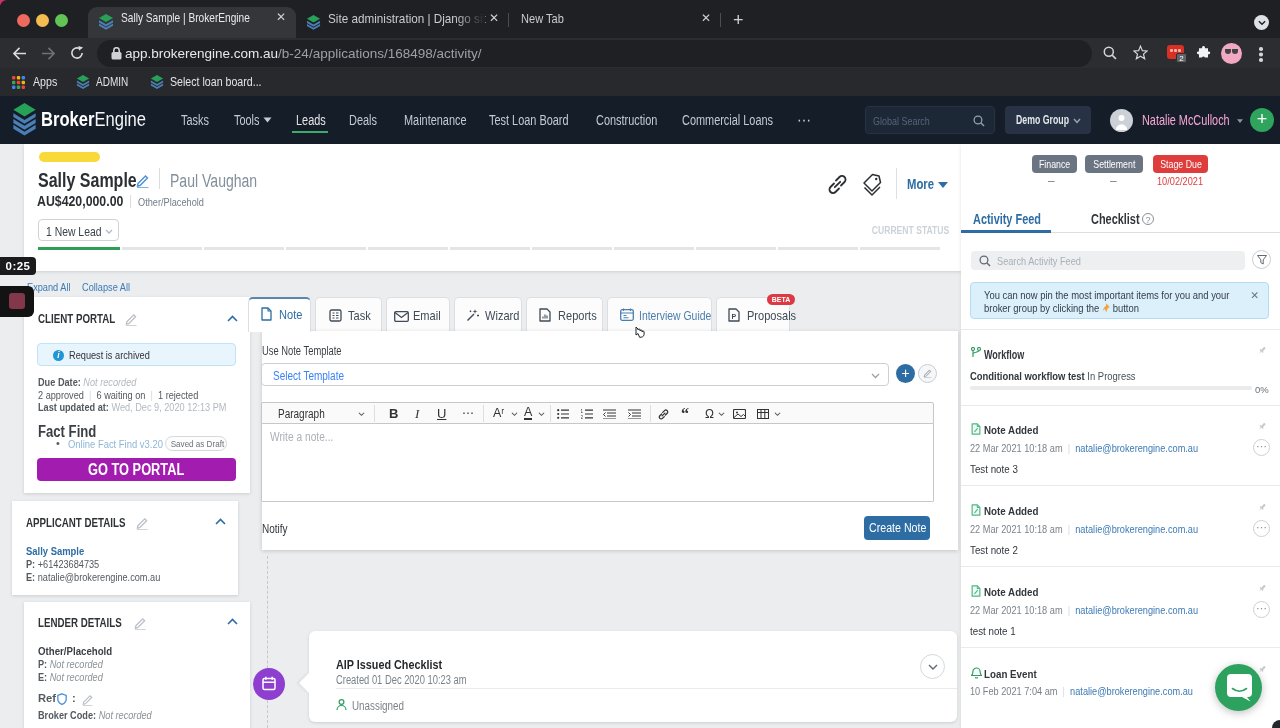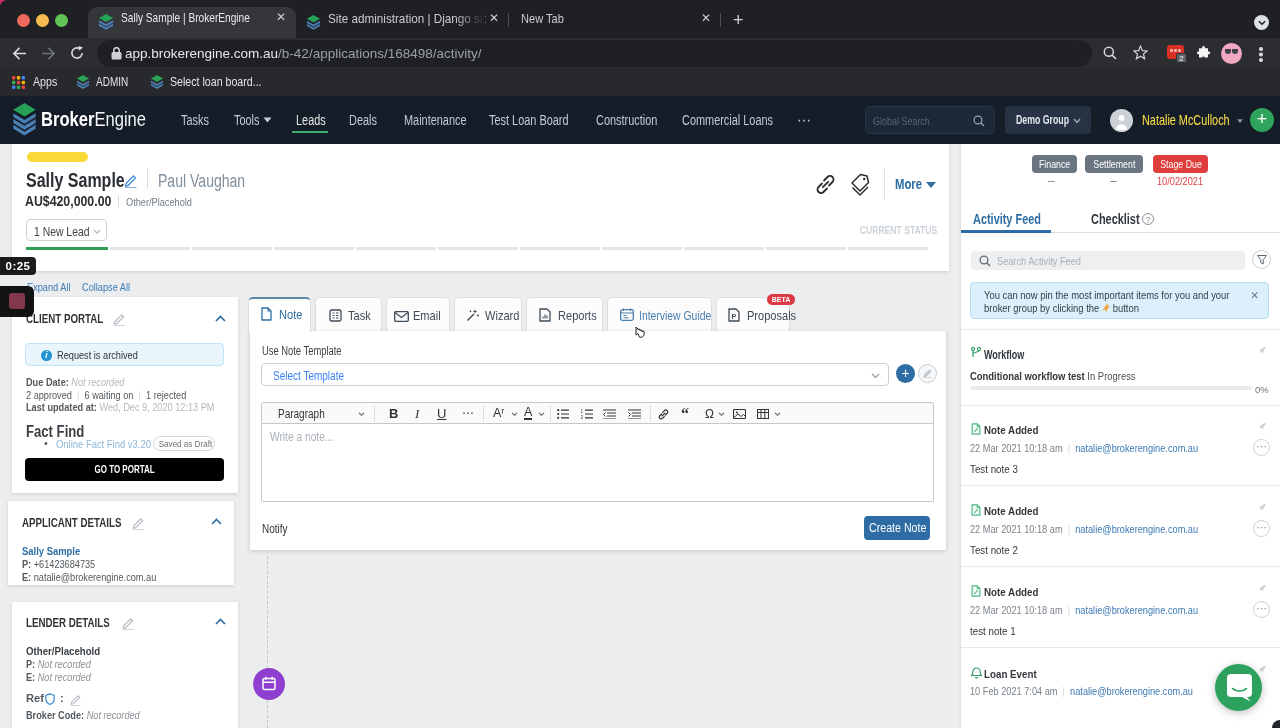--- a/index.html
+++ b/index.html
@@ -17,21 +17,21 @@
 .tlight { position:absolute; top:14px; width:13px; height:13px; border-radius:50%; }
 .tab-title { position:absolute; top:10px; font-size:13px; color:#e8eaed; white-space:nowrap; }
 .tab-x { position:absolute; top:10px; font-size:12px; color:#cfd1d4; }
 .tabsep { position:absolute; top:13px; width:1px; height:14px; background:#4a4d51; }
 #toolbar { position:absolute; left:0; top:38px; width:1280px; height:30px; background:#2c2d31; }
 #urlpill { position:absolute; left:97px; top:2px; width:995px; height:27px; background:#1f2023; border-radius:14px; }
 #bookmarks { position:absolute; left:0; top:68px; width:1280px; height:28px; background:#28292c; }
 .bm-text { position:absolute; top:7px; font-size:12.5px; color:#e2e4e7; }
 #appnav { position:absolute; left:0; top:96px; width:1280px; height:48px; background:#151d28; }
 .nav-link { position:absolute; top:16px; font-size:14px; color:#c3cbd4; white-space:nowrap; }
-.card { position:absolute; background:#fff; box-shadow:0 1px 3px rgba(60,64,67,.18); }
+.card { position:absolute; background:#fff; box-shadow:0 1px 3px rgba(60,64,67,.18);margin-left:12px; }
 .chip { position:absolute; height:18px; border-radius:4px; color:#fff; font-size:11px; line-height:18px; text-align:center; }
 .bluelink { color:#3d7ab5; }
 .feeddiv { position:absolute; left:961px; width:319px; height:1px; background:#e8eaec; }
 .pin { position:absolute; width:10px; height:11px; }
 .fi-t { position:absolute; font-size:11.5px; font-weight:bold; color:#32373c; }
 .fi-ts { position:absolute; font-size:11.5px; color:#7a828a; white-space:nowrap; }
 .fi-body { position:absolute; font-size:11.5px; color:#32373c; }
 .dots-circ { position:absolute; width:17px; height:17px; border:1px solid #ccd1d5; border-radius:50%; color:#8a9199; text-align:center; line-height:13px; font-size:11px; background:#fff; }
 .ctab { position:absolute; top:297px; height:35px; background:#fcfcfd; border:1px solid #dcdfe2; border-bottom:none; border-radius:5px 5px 0 0; font-size:13px; color:#3f4b56; }
 .ctab .lb { position:absolute; top:10px; white-space:nowrap; }
@@ -84,21 +84,21 @@
       </svg>
 <svg style="position:absolute;left:70px;top:8px" width="14" height="14" viewBox="0 0 15 15">
         <path d="M13 7.5 A5.5 5.5 0 1 1 9.6 2.4" stroke="#dadce0" stroke-width="1.7" fill="none"></path>
         <polygon points="9,0 14,1.6 9.6,5.2" fill="#dadce0"></polygon>
       </svg>
 <div id="urlpill">
 <svg style="position:absolute;left:14px;top:7px" width="11" height="13" viewBox="0 0 11 13">
           <rect x="0.5" y="5" width="10" height="7.5" rx="1.5" fill="#cfd1d4"></rect>
           <path d="M2.8 5 V3.4 a2.7 2.7 0 0 1 5.4 0 V5" stroke="#cfd1d4" stroke-width="1.6" fill="none"></path>
         </svg>
-<div style="position:absolute;left:28px;top:6px;font-size:13.5px;color:#e6e8eb;white-space:nowrap;">app.brokerengine.com.au<span style="color:#9aa0a6;">/b-42/applications/168498/activity/</span></div>
+<div style="position:absolute;left:28px;top:6px;font-size:13.5px;color:#e6e8eb;white-space:nowrap;">app.brokerengine.com.au<span style="color:#9aa0a6;">/b-24/applications/168498/activity/</span></div>
 </div>
 <svg style="position:absolute;left:1103px;top:8px" width="14" height="14" viewBox="0 0 13 13">
         <circle cx="5.4" cy="5.4" r="4.2" stroke="#d3d5d8" stroke-width="1.4" fill="none"></circle>
         <path d="M8.6 8.6 L12 12" stroke="#d3d5d8" stroke-width="1.6"></path>
       </svg>
 <svg style="position:absolute;left:1133px;top:7px" width="15" height="15" viewBox="0 0 16 16">
         <path d="M8 1.2 L10 6 L15 6.4 L11.2 9.7 L12.4 14.7 L8 12 L3.6 14.7 L4.8 9.7 L1 6.4 L6 6 Z" stroke="#d3d5d8" stroke-width="1.3" fill="none"></path>
       </svg>
 <div style="position:absolute;left:1167px;top:7px;width:17px;height:14px;border-radius:3px;background:#d93025;"></div>
 <div style="position:absolute;left:1170px;top:11px;width:2.5px;height:2.5px;background:#f7b4ae;border-radius:50%;box-shadow:4px 0 0 #f7b4ae, 8px 0 0 #f7b4ae;"></div>
@@ -170,21 +170,21 @@
 <svg style="position:absolute;left:68px;top:12px" width="8" height="6" viewBox="0 0 8 6">
           <path d="M1 1 L4 4.5 L7 1" stroke="#9aa7b5" stroke-width="1.4" fill="none"></path>
         </svg>
 </div>
 <div style="position:absolute;left:1110px;top:108.5px;top:12.5px;width:23px;height:23px;border-radius:50%;background:#ccd1d7;overflow:hidden;">
 <svg style="position:absolute;left:5px;top:5px" width="13" height="18" viewBox="0 0 13 18">
           <circle cx="6.5" cy="4" r="3" fill="#fff"></circle>
           <path d="M0.8 16 a5.7 5.7 0 0 1 11.4 0 Z" fill="#fff"></path>
         </svg>
 </div>
-<div style="position:absolute;left:1142px;top:16px;font-size:14.5px;color:#fde047;"><span class="sx s75">Natalie McCulloch</span></div>
+<div style="position:absolute;left:1142px;top:16px;font-size:14.5px;color:#f9a8d4;"><span class="sx s75">Natalie McCulloch</span></div>
 <svg style="position:absolute;left:1237px;top:23px" width="6" height="4" viewBox="0 0 8 5">
         <polygon points="0,0 8,0 4,5" fill="#8c97a3"></polygon>
       </svg>
 <div style="position:absolute;left:1250px;top:12px;width:24px;height:24px;border-radius:50%;background:#2fa45c;">
 <div style="position:absolute;left:0;top:-1px;width:24px;text-align:center;font-size:18px;color:#fff;font-weight:300;line-height:24px;">+</div>
 </div>
 </div>
 <div class="card" style="left:12px;top:144px;width:937px;height:127px;">
 <div style="position:absolute;left:15px;top:8px;width:61px;height:10px;background:#f9d939;border-radius:5px;"></div>
 <div style="position:absolute;left:14px;top:25px;font-size:20px;font-weight:bold;color:#2b2f33;"><span class="sx s80">Sally Sample</span></div>
@@ -250,23 +250,23 @@
 <div style="position:absolute;left:15px;top:6px;width:11px;height:11px;border-radius:50%;background:#2196d3;color:#fff;font-size:8.5px;text-align:center;line-height:11px;font-style:italic;font-weight:bold;">i</div>
 <div style="position:absolute;left:31px;top:5px;font-size:11.5px;color:#2f3337;"><span class="sx s80">Request is archived</span></div>
 </div>
 <div class="sbline" style="left:14px;top:79px;"><span class="sx s82"><span class="bld">Due Date:</span> <span class="ital">Not recorded</span></span></div>
 <div class="sbline" style="left:14px;top:91.5px;"><span class="sx s82">2 approved &nbsp;<span style="color:#d4d8db;">|</span>&nbsp; 6 waiting on &nbsp;<span style="color:#d4d8db;">|</span>&nbsp; 1 rejected</span></div>
 <div class="sbline" style="left:14px;top:104px;"><span class="sx s82"><span class="bld">Last updated at:</span> <span style="color:#b3b9bf;">Wed, Dec 9, 2020 12:13 PM</span></span></div>
 <div class="sbline" style="left:14px;top:126px;font-weight:bold;color:#3a3f44;font-size:16px;"><span class="sx s82">Fact Find</span></div>
 <div style="position:absolute;left:32px;top:140px;font-size:11px;color:#53595e;">•</div>
 <div style="position:absolute;left:44px;top:141px;font-size:11.5px;color:#8db7d8;"><span class="sx s82">Online Fact Find v3.20</span></div>
 <div style="position:absolute;left:141px;top:139px;width:62px;height:15px;border:1px solid #d4d8db;border-radius:8px;background:#fdfdfd;font-size:9.5px;line-height:14px;color:#6b7278;text-align:center;"><span class="sx s85 cx">Saved as Draft</span></div>
-<div style="position:absolute;left:13px;top:161px;width:199px;height:23px;background:#000000;border-radius:4px;color:#fff;font-size:10px;font-weight:bold;text-align:center;line-height:23px;"><span class="sx s80 cx">GO TO PORTAL</span></div>
-</div>
-<div class="card" style="left:8px;top:501px;width:226px;height:84px;">
+<div style="position:absolute;left:13px;top:161px;width:199px;height:23px;background:#a21caf;border-radius:4px;color:#fff;font-size:16px;font-weight:bold;text-align:center;line-height:23px;"><span class="sx s80 cx">GO TO PORTAL</span></div>
+</div>
+<div class="card" style="left:0;top:501px;width:226px;height:94px;">
 <div class="sbtitle" style="left:14px;top:15px;"><span class="sx s78">APPLICANT DETAILS</span></div>
 <svg style="position:absolute;left:124px;top:16px" width="12" height="13" viewBox="0 0 13 14">
         <path d="M2 9.5 L9.5 2 L11.5 4 L4 11.5 L1.5 12 Z" stroke="#b9bfc5" stroke-width="1.4" fill="none"></path>
         <path d="M1 14 L12.5 14" stroke="#b9bfc5" stroke-width="1.4"></path>
       </svg>
 <svg style="position:absolute;left:203px;top:17px" width="11" height="7" viewBox="0 0 11 7">
         <path d="M1 6 L5.5 1.5 L10 6" stroke="#2d6da3" stroke-width="1.6" fill="none"></path>
       </svg>
 <div class="sbline" style="left:14px;top:43px;font-weight:bold;color:#2d6da3;font-size:11.8px;"><span class="sx s80">Sally Sample</span></div>
 <div class="sbline" style="left:14px;top:57px;"><span class="sx s82"><span class="bld">P:</span> +61423684735</span></div>
@@ -431,20 +431,36 @@
 </div>
 <div style="position:absolute;left:11px;top:93px;width:673px;height:78px;background:#fff;border:1px solid #c4c8cc;border-top:none;border-radius:0 0 2px 2px;">
 <div style="position:absolute;left:8px;top:6px;font-size:12px;color:#aab1b8;"><span class="sx s85">Write a note...</span></div>
 </div>
 <div style="position:absolute;left:12px;top:191px;font-size:12.5px;color:#32373c;"><span class="sx s80">Notify</span></div>
 <div style="position:absolute;left:614px;top:185px;width:66px;height:24px;background:#2d6da3;border-radius:4px;color:#fff;font-size:12.5px;text-align:center;line-height:24px;"><span class="sx s85 cx">Create Note</span></div>
 </div>
 <svg style="position:absolute;left:631px;top:326px" width="16" height="17" viewBox="0 0 16 17">
 <path d="M5 1 v8 l2 -1.5 1.6 3.8 c2 0 4.5 -0.5 4.5 -3 V6 a1 1 0 0 0 -2 0 V5 a1 1 0 0 0 -2 0 V4 a1 1 0 0 0 -2 0 L7 3 Z" fill="#fff" stroke="#222" stroke-width="1"></path>
 </svg>
+<div class="card" style="left:297px;top:631px;width:648px;height:91px;border-radius:6px;">
+<div style="position:absolute;left:-7px;top:45px;width:14px;height:14px;background:#fff;transform:rotate(45deg);box-shadow:-2px 2px 2px rgba(60,64,67,.06);"></div>
+<div style="position:absolute;left:27px;top:26px;font-size:13.5px;font-weight:bold;color:#26292c;"><span class="sx s80">AIP Issued Checklist</span></div>
+<div style="position:absolute;left:27px;top:42px;font-size:12px;color:#7a828a;"><span class="sx s78">Created 01 Dec 2020 10:23 am</span></div>
+<div style="position:absolute;left:611px;top:23px;width:25px;height:25px;border:1px solid #d4d8db;border-radius:50%;">
+<svg style="position:absolute;left:7px;top:9px" width="10" height="6" viewBox="0 0 10 6">
+          <path d="M1 1 L5 5 L9 1" stroke="#5f6a74" stroke-width="1.4" fill="none"></path>
+        </svg>
+</div>
+<div style="position:absolute;left:27px;top:57px;width:621px;height:1px;background:#e8eaec;"></div>
+<svg style="position:absolute;left:27px;top:68px" width="11" height="12" viewBox="0 0 11 12">
+        <circle cx="5.5" cy="3" r="2.4" stroke="#2f9e63" stroke-width="1.2" fill="none"></circle>
+        <path d="M1 11 a4.5 4.5 0 0 1 9 0" stroke="#2f9e63" stroke-width="1.2" fill="none"></path>
+      </svg>
+<div style="position:absolute;left:43px;top:68px;font-size:12px;color:#7a828a;"><span class="sx s82">Unassigned</span></div>
+</div>
 <div style="position:absolute;left:253px;top:668px;width:32px;height:32px;border-radius:50%;background:#8e3fd0;">
 <svg style="position:absolute;left:9px;top:8px" width="14" height="15" viewBox="0 0 14 15">
         <rect x="1" y="2.5" width="12" height="11" rx="1.5" stroke="#fff" stroke-width="1.5" fill="none"></rect>
         <path d="M3.8 0.8 v3 M10.2 0.8 v3 M1 6.2 h12" stroke="#fff" stroke-width="1.5"></path>
       </svg>
 </div>
 <div style="position:absolute;left:961px;top:144px;width:319px;height:584px;background:#fff;box-shadow:0 1px 3px rgba(60,64,67,.15);"></div>
 <div class="chip" style="left:1032px;top:155px;width:45px;background:#6b7582;"><span class="sx s80 cx">Finance</span></div>
 <div class="chip" style="left:1085px;top:155px;width:58px;background:#6b7582;"><span class="sx s80 cx">Settlement</span></div>
 <div class="chip" style="left:1153px;top:155px;width:55px;background:#df3c3c;"><span class="sx s80 cx">Stage Due</span></div>

